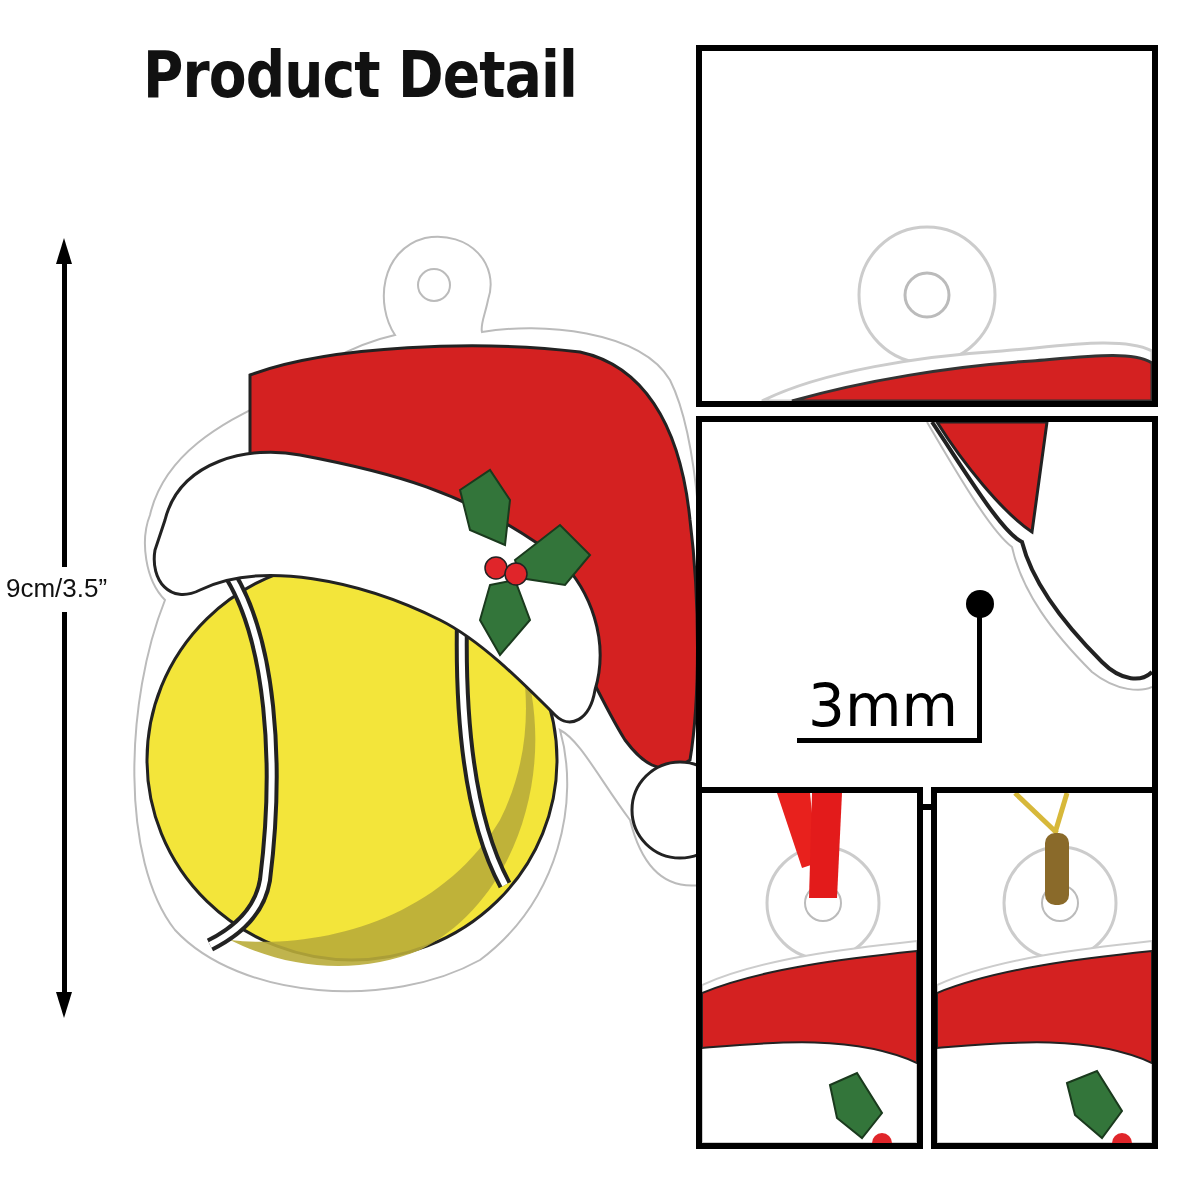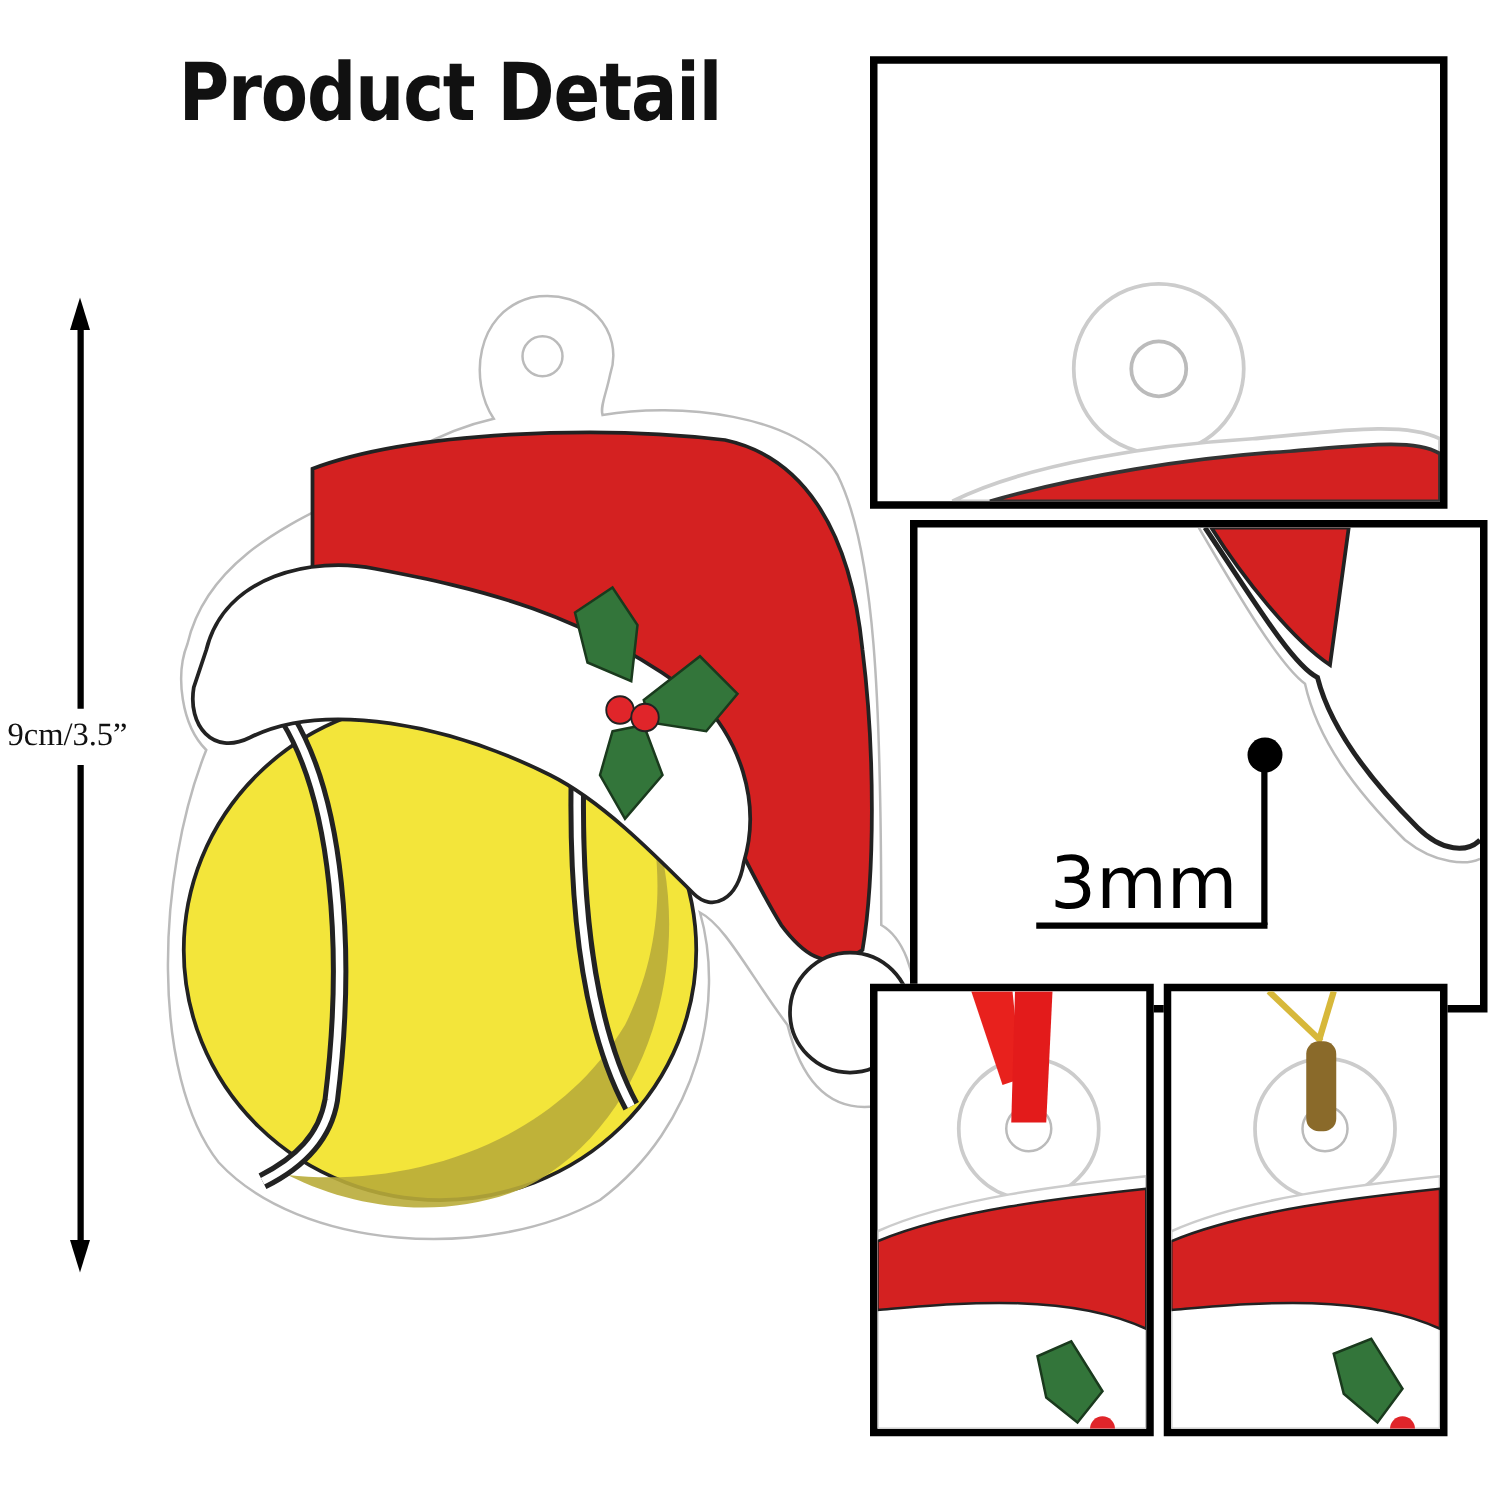--- a/index.html
+++ b/index.html
@@ -1,19 +1,19 @@
 <!DOCTYPE html>
 <html><head>
 <meta charset="utf-8">
 <style>
   html,body{margin:0;padding:0;background:#fff;}
   body{width:1200px;height:1200px;position:relative;overflow:hidden;font-family:"DejaVu Sans","Liberation Sans",sans-serif;}
   .title{position:absolute;left:100px;top:38px;width:520px;text-align:center;font-size:64px;font-weight:bold;color:#111;letter-spacing:-1px;font-family:"DejaVu Sans",sans-serif;transform:scaleX(0.86);transform-origin:center;}
   .dim-arrow{position:absolute;left:0;top:0;}
-  .dim-label{position:absolute;left:6px;top:573px;font-size:26px;color:#111;font-family:Liberation Serif, serif;}
+  .dim-label{position:absolute;left:6px;top:573px;font-size:26px;color:#111;font-family:Liberation Sans, sans-serif;}
   .main-art{position:absolute;left:120px;top:220px;}
   .panel{position:absolute;border:6px solid #000;background:#fff;overflow:hidden;box-sizing:border-box;}
   .panel svg{position:absolute;left:0;top:0;}
   .measure-label{position:absolute;font-size:58px;color:#000;font-family:"DejaVu Sans",sans-serif;}
 </style>
 </head>
 <body>
 
 <div class="title">Product Detail</div>
 
@@ -62,21 +62,21 @@
 
 <div class="panel" style="left:696px;top:45px;width:462px;height:362px;">
   <svg width="450" height="350" viewBox="0 0 450 350">
     <circle cx="225" cy="244" r="68" fill="#fff" stroke="#ccc" stroke-width="3"></circle>
     <circle cx="225" cy="244" r="22" fill="#fff" stroke="#bbb" stroke-width="3"></circle>
     <path d="M60,350 C120,320 220,305 300,300 C360,295 420,285 450,300 L450,350 Z" fill="#fff" stroke="#ccc" stroke-width="3"></path>
     <path d="M90,350 C160,330 250,315 330,310 C390,305 430,300 450,312 L450,350 Z" fill="#d42121" stroke="#333" stroke-width="3"></path>
   </svg>
 </div>
 
-<div class="panel" style="left:696px;top:416px;width:462px;height:394px;margin-left:32px;">
+<div class="panel" style="left:696px;top:416px;width:462px;height:394px;">
   <svg width="450" height="350" viewBox="0 0 450 350">
     <path d="M235,0 C260,40 300,90 330,110 L345,0 Z" fill="#d42121" stroke="#222" stroke-width="3"></path>
     <path d="M230,0 C270,60 300,110 320,120 C330,160 360,200 400,240 C420,260 440,260 450,250" fill="none" stroke="#222" stroke-width="4"></path>
     <path d="M225,0 C260,60 290,110 310,125 C320,170 350,210 390,250 C415,270 440,270 450,265" fill="none" stroke="#bbb" stroke-width="2"></path>
     <circle cx="278" cy="182" r="14" fill="#000"></circle>
     <rect x="275" y="188" width="5" height="130" fill="#000"></rect>
     <rect x="95" y="316" width="185" height="5" fill="#000"></rect>
   </svg>
   <div class="measure-label" style="left:106px;top:250px;">3mm</div>
 </div>

